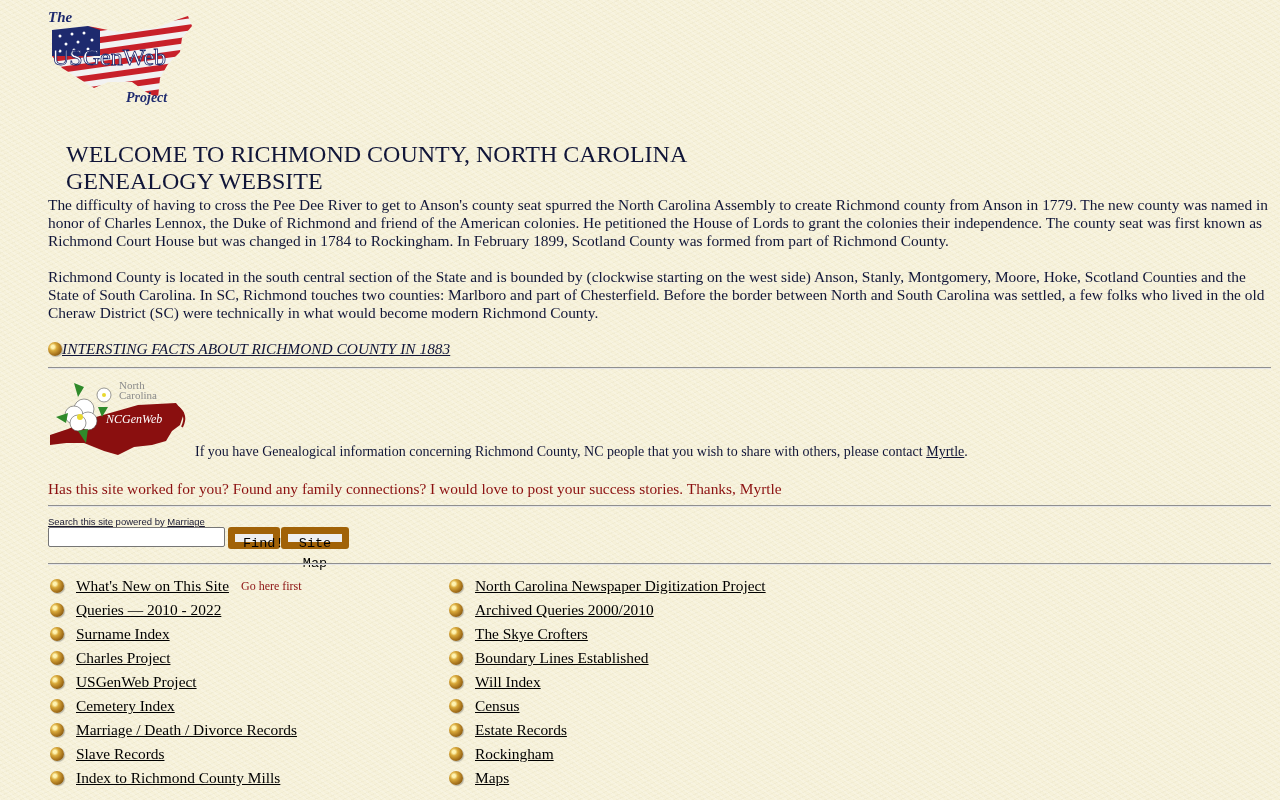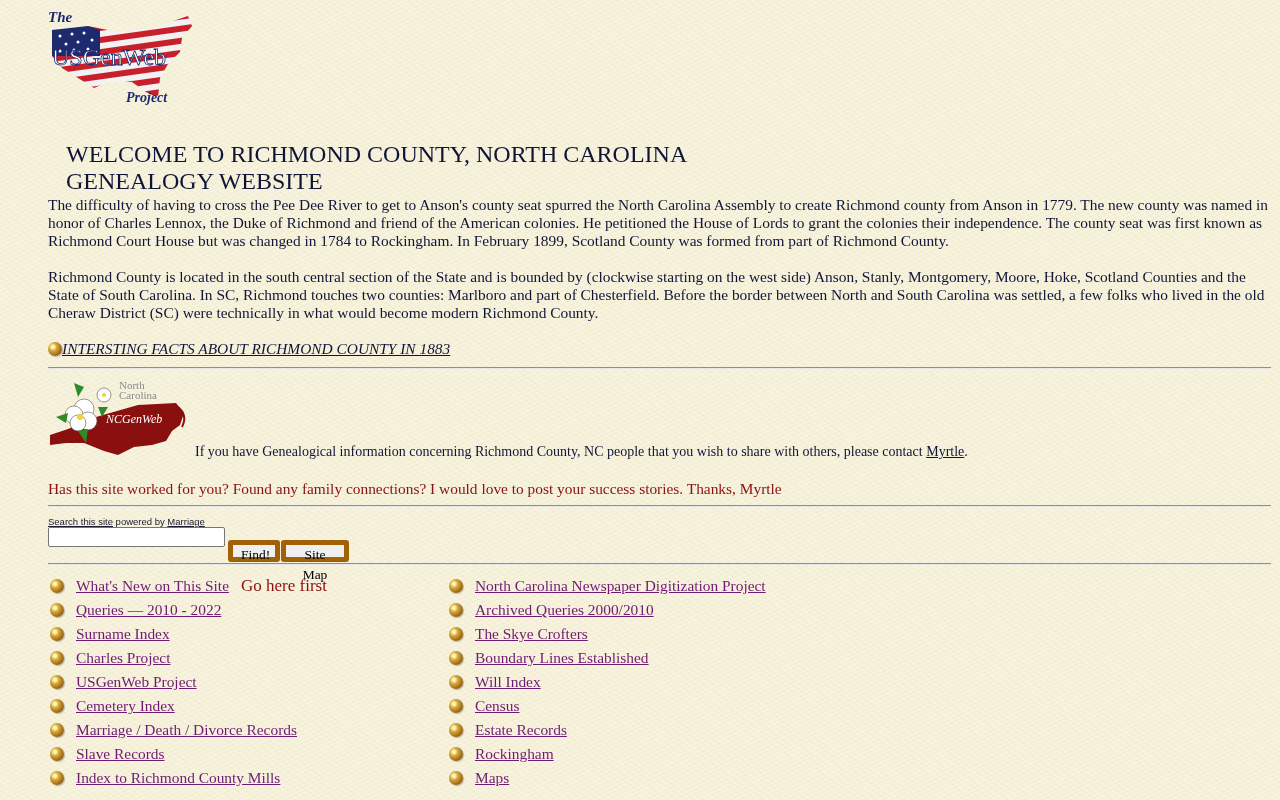--- a/index.html
+++ b/index.html
@@ -67,37 +67,37 @@
     }
     .search-caption a { color: #1a1a33; text-decoration: underline; }
     .search-input {
       position: absolute; left: 0; top: 527px;
       width: 171px; height: 18px; padding: 0 2px;
       border: 1px solid #767676; border-radius: 2px; background: #fff;
       font-family: "Liberation Sans", sans-serif; font-size: 13px;
     }
     .btn {
       position: absolute; top: 527px; height: 22px;
-      font-family: Liberation Serif, serif; font-size: 13.5px;
-      color: #000; background: #efefef; border: 5px solid #a16207; border-radius: 3px;
-      padding: 0 8px; box-sizing: border-box; line-height: 20px; text-align: center; margin-top: 13px;
+      font-family: Liberation Mono, monospace; font-size: 13.5px;
+      color: #000; background: #efefef; border: 7px solid #a16207; border-radius: 3px;
+      padding: 0 8px; box-sizing: border-box; line-height: 20px; text-align: center;
     }
     .btn-find { left: 180px; width: 52px; }
     .btn-sitemap { left: 233px; width: 68px; }
 
     .links-col { position: absolute; top: 574px; list-style: none; margin: 0; padding: 0; }
     .col-left { left: 2px; }
     .col-right { left: 401px; }
     .links-col li {
       height: 24px; display: flex; align-items: center; white-space: nowrap;
     }
     .links-col a {
-      font-size: 15.4px; color: #701a75; text-decoration: underline; margin-left: 12px;
-    }
-    .go-first { font-size: 17px; color: #8b1010; margin-left: 12px; }
+      font-size: 15.4px; color: #000000; text-decoration: underline; margin-left: 12px;
+    }
+    .go-first { font-size: 12px; color: #8b1010; margin-left: 12px; }
 
     .bullet {
       display: inline-block; width: 14px; height: 14px; border-radius: 50%;
       background: radial-gradient(circle at 35% 35%, #fff3b0 0 12%, #d9a93a 30%, #a8741c 60%, #5a3a0c 100%);
       box-shadow: 1px 1px 1px rgba(0,0,0,0.25);
       flex: 0 0 auto;
     }
   </style>
 </head>
 <body>

